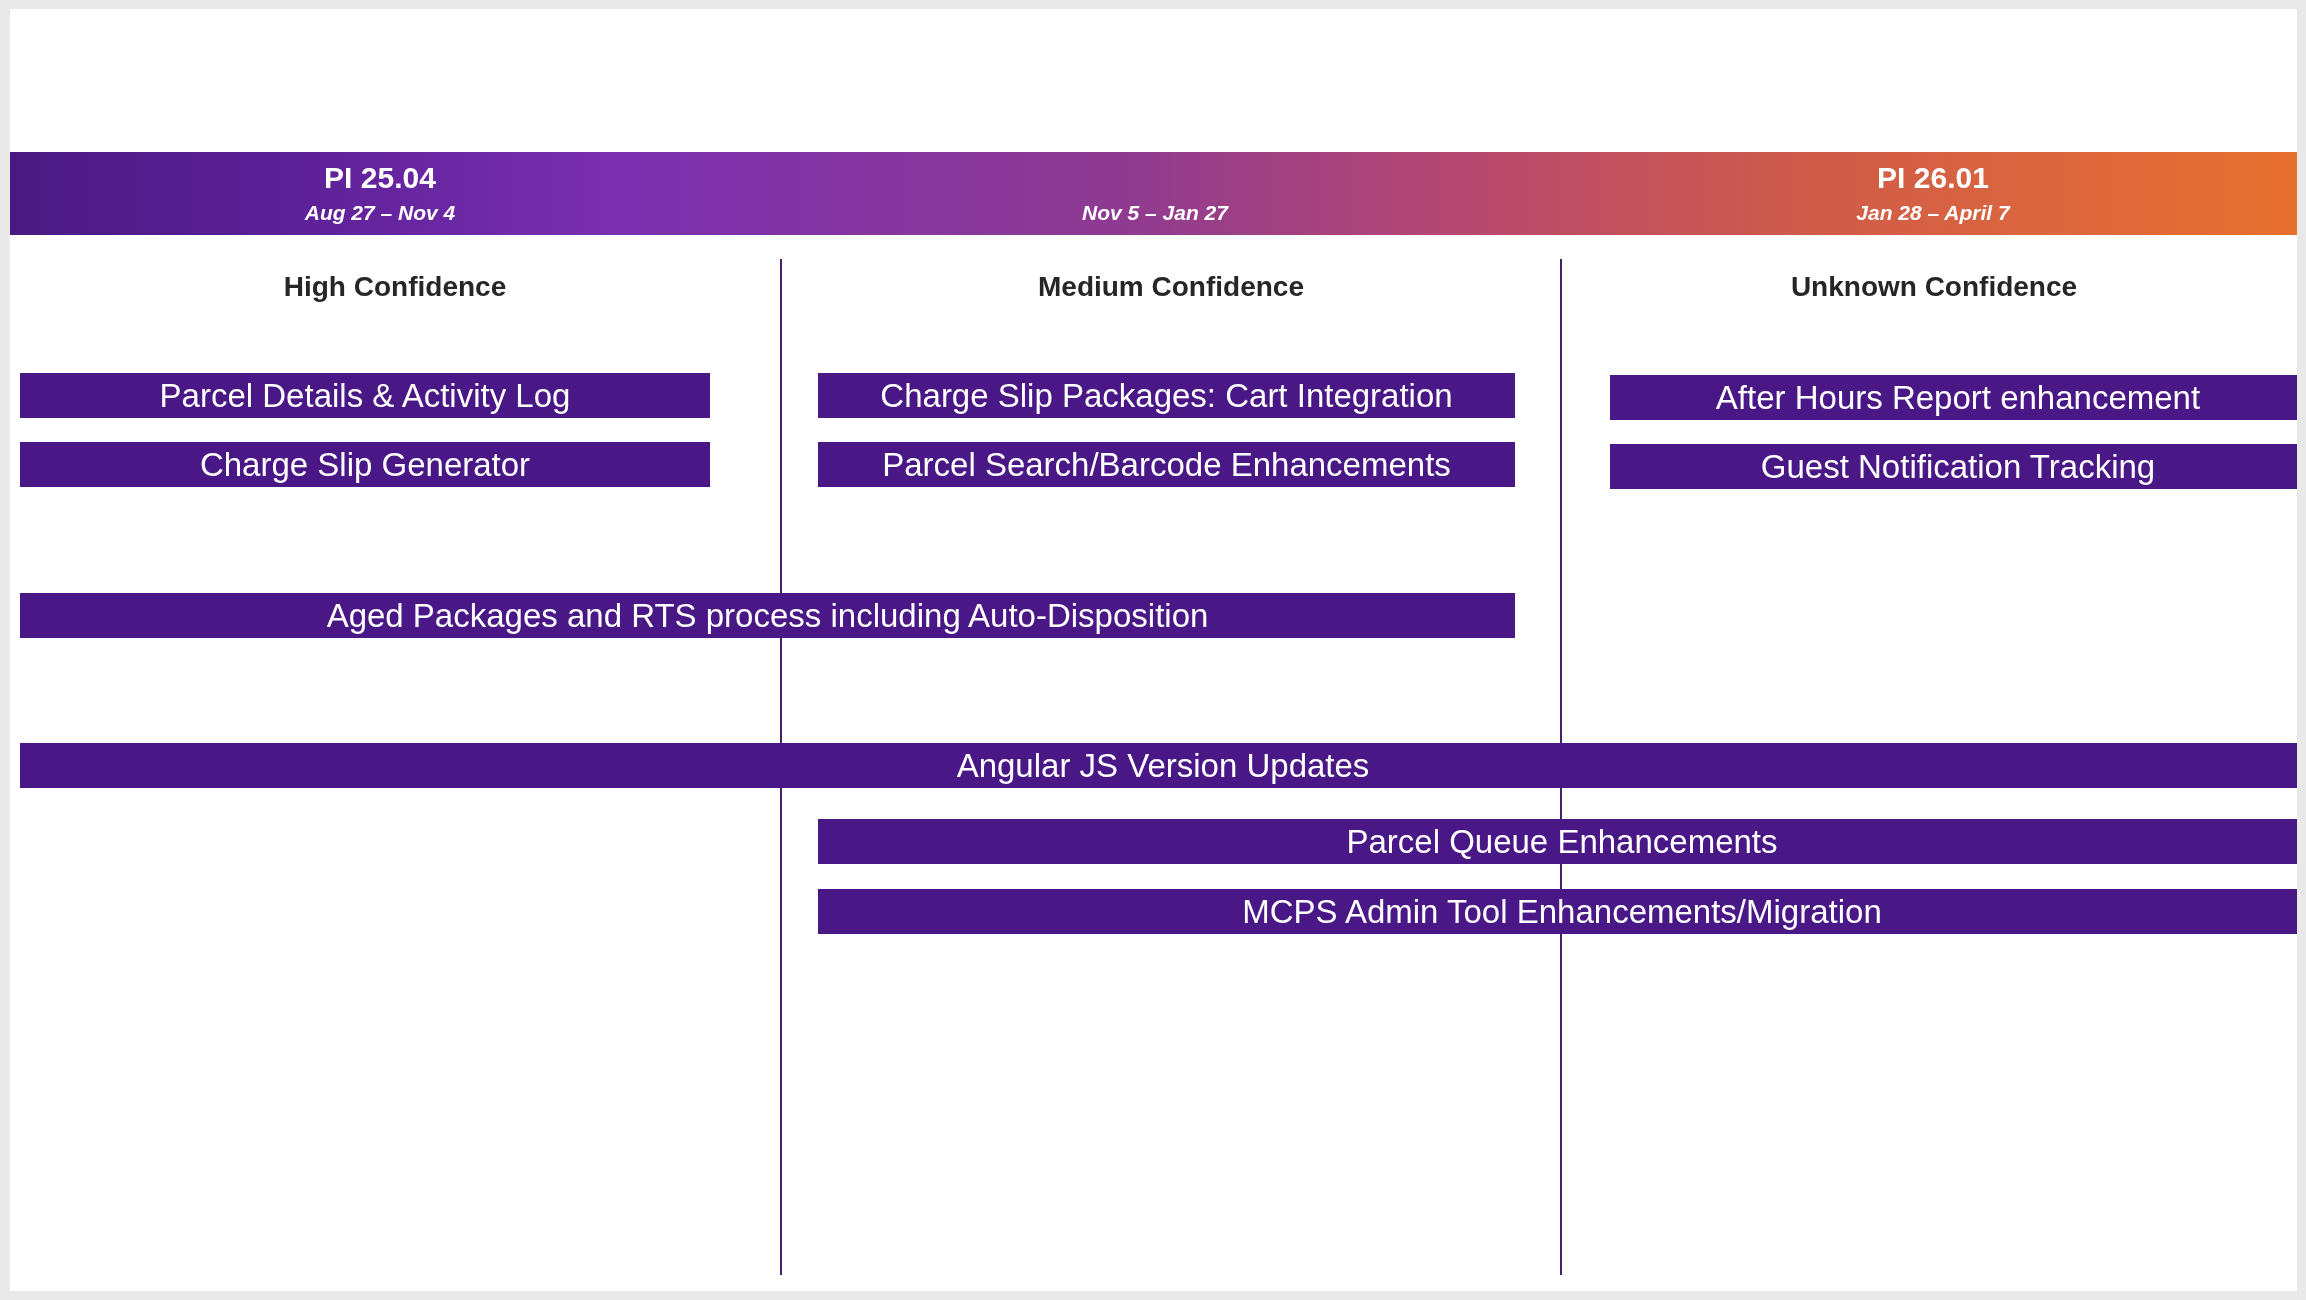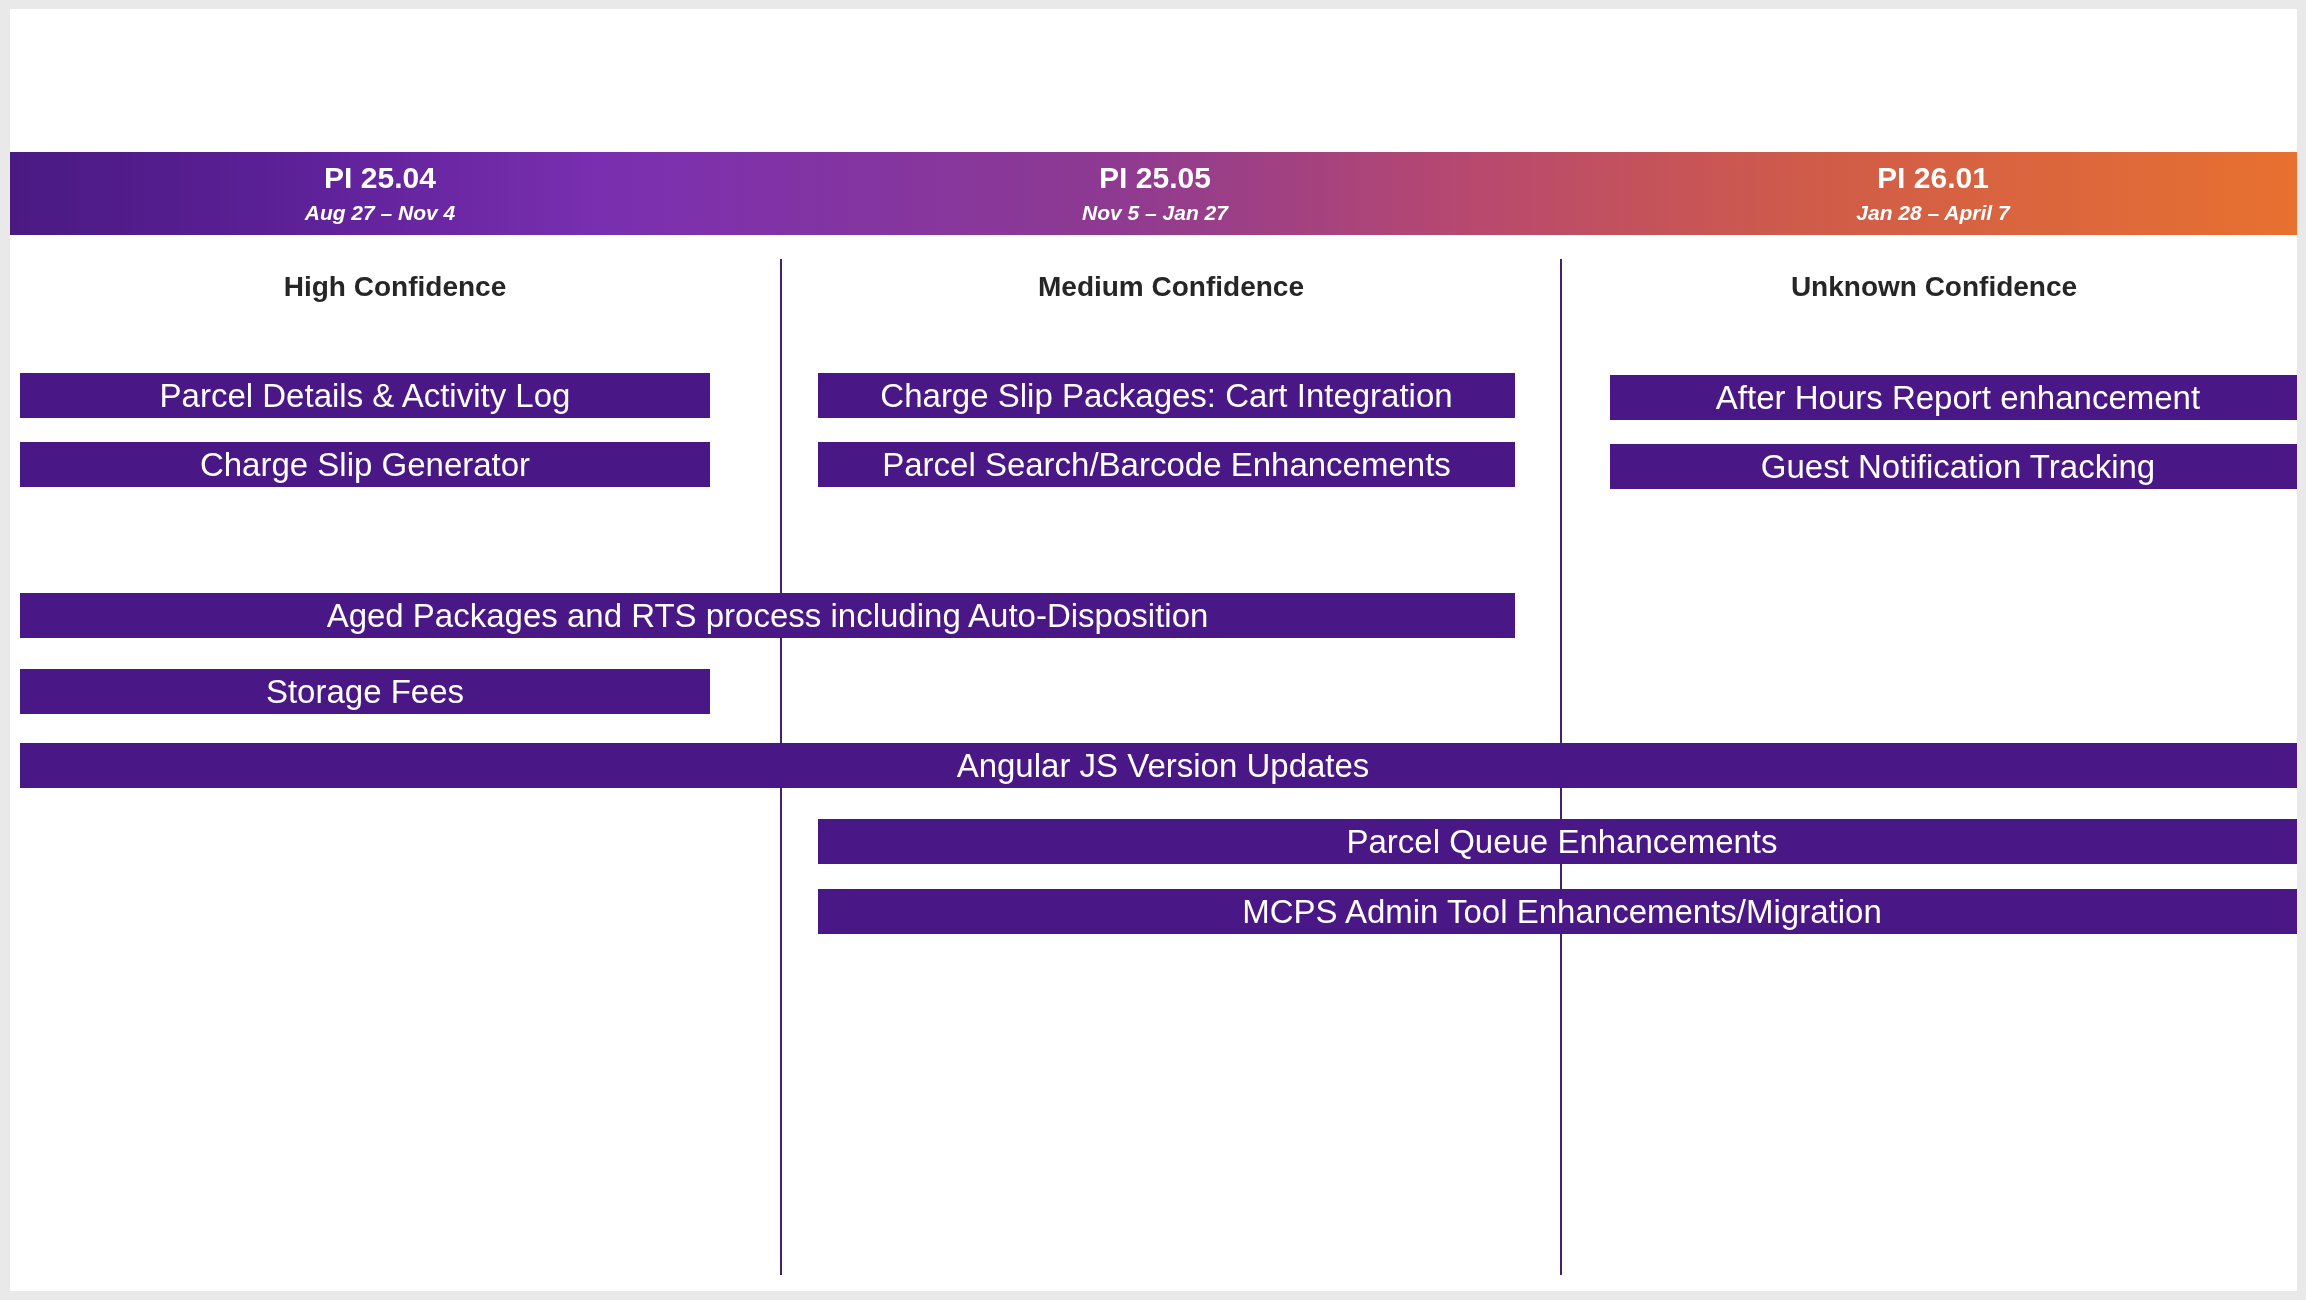--- a/index.html
+++ b/index.html
@@ -134,21 +134,20 @@
 <div class="slide-frame">
   <div class="slide-canvas">
 
 
     <div class="pi-band">
       <div class="pi-cell" style="left:0px; width:740px;">
         <div class="pi-name">PI 25.04</div>
         <div class="pi-dates">Aug 27 – Nov 4</div>
       </div>
       <div class="pi-cell" style="left:740px; width:810px;">
-        <div class="pi-name">PI 25.05</div>
         <div class="pi-dates">Nov 5 – Jan 27</div>
       </div>
       <div class="pi-cell" style="left:1550px; width:746px;">
         <div class="pi-name">PI 26.01</div>
         <div class="pi-dates">Jan 28 – April 7</div>
       </div>
     </div>
 
     <div class="divider d1"></div>
     <div class="divider d2"></div>
@@ -161,21 +160,20 @@
     <div class="bar" style="left:808px;  top:364px; width:697px;  height:45px;">Charge Slip Packages: Cart Integration</div>
     <div class="bar" style="left:10px;   top:433px; width:690px;  height:45px;">Charge Slip Generator</div>
 
     <div class="bar" style="left:1600px; top:366px; width:696px;  height:45px;">After Hours Report enhancement</div>
     <div class="bar" style="left:808px;  top:433px; width:697px;  height:45px;">Parcel Search/Barcode Enhancements</div>
     <div class="bar" style="left:1600px; top:435px; width:696px;  height:45px;">Guest Notification Tracking</div>
 
 
     <div class="bar" style="left:10px;   top:584px; width:1495px; height:45px;">Aged Packages and RTS process including Auto-Disposition</div>
 
-    <div class="bar" style="left:10px;   top:660px; width:690px;  height:45px;">Storage Fees</div>
 
     <div class="bar" style="left:10px;   top:734px; width:2286px; height:45px;">Angular JS Version Updates</div>
 
     <div class="bar" style="left:808px;  top:810px; width:1488px; height:45px;">Parcel Queue Enhancements</div>
 
     <div class="bar" style="left:808px;  top:880px; width:1488px; height:45px;">MCPS Admin Tool Enhancements/Migration</div>
 
   </div>
 </div>
 

